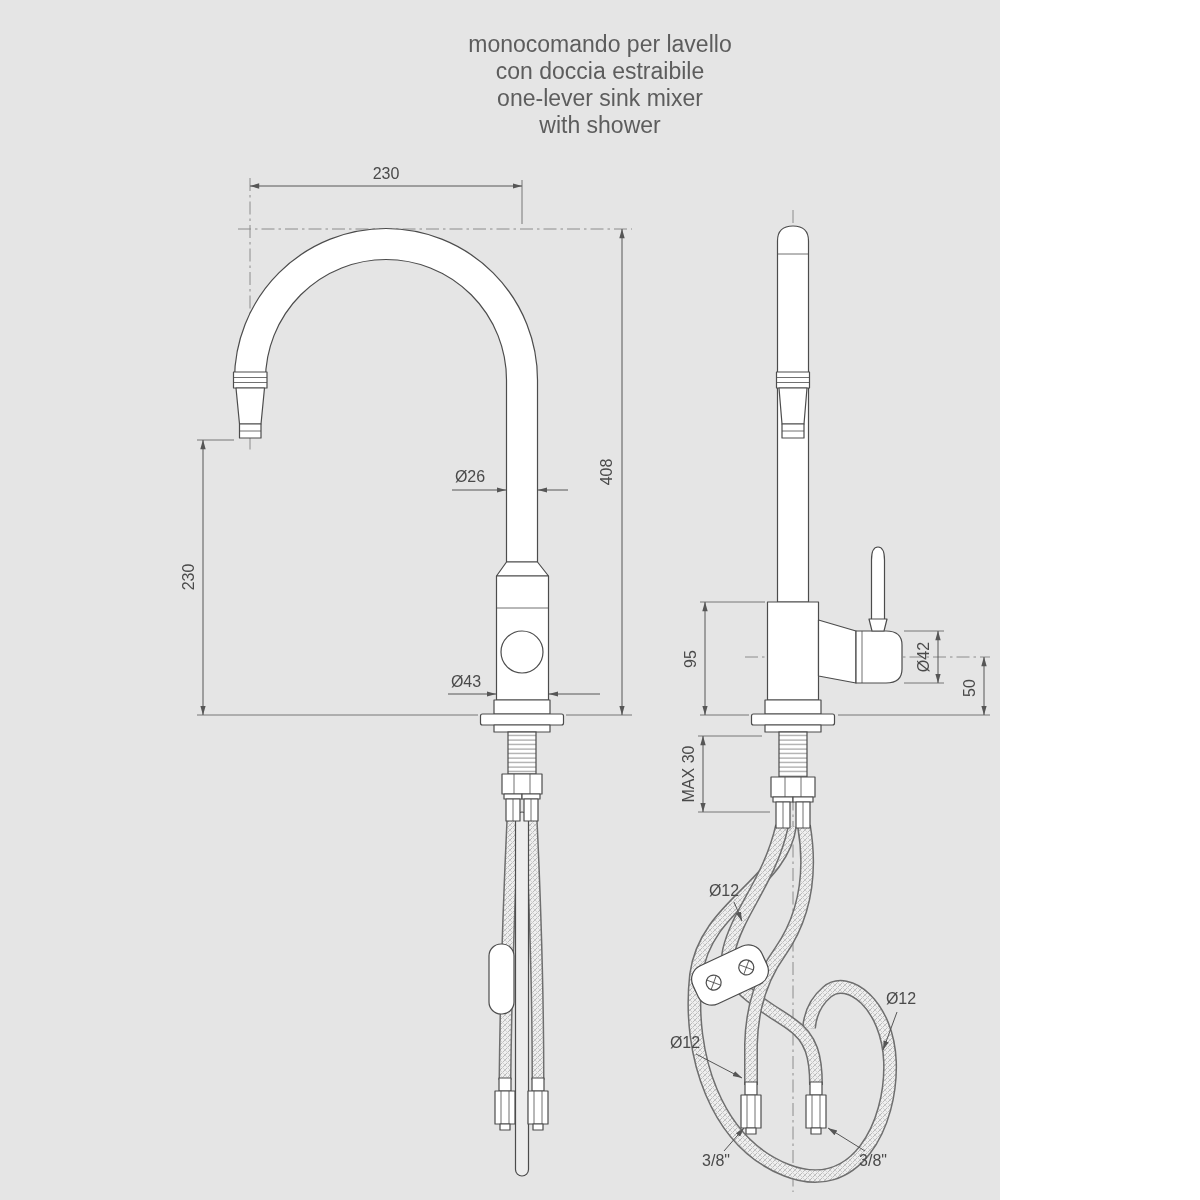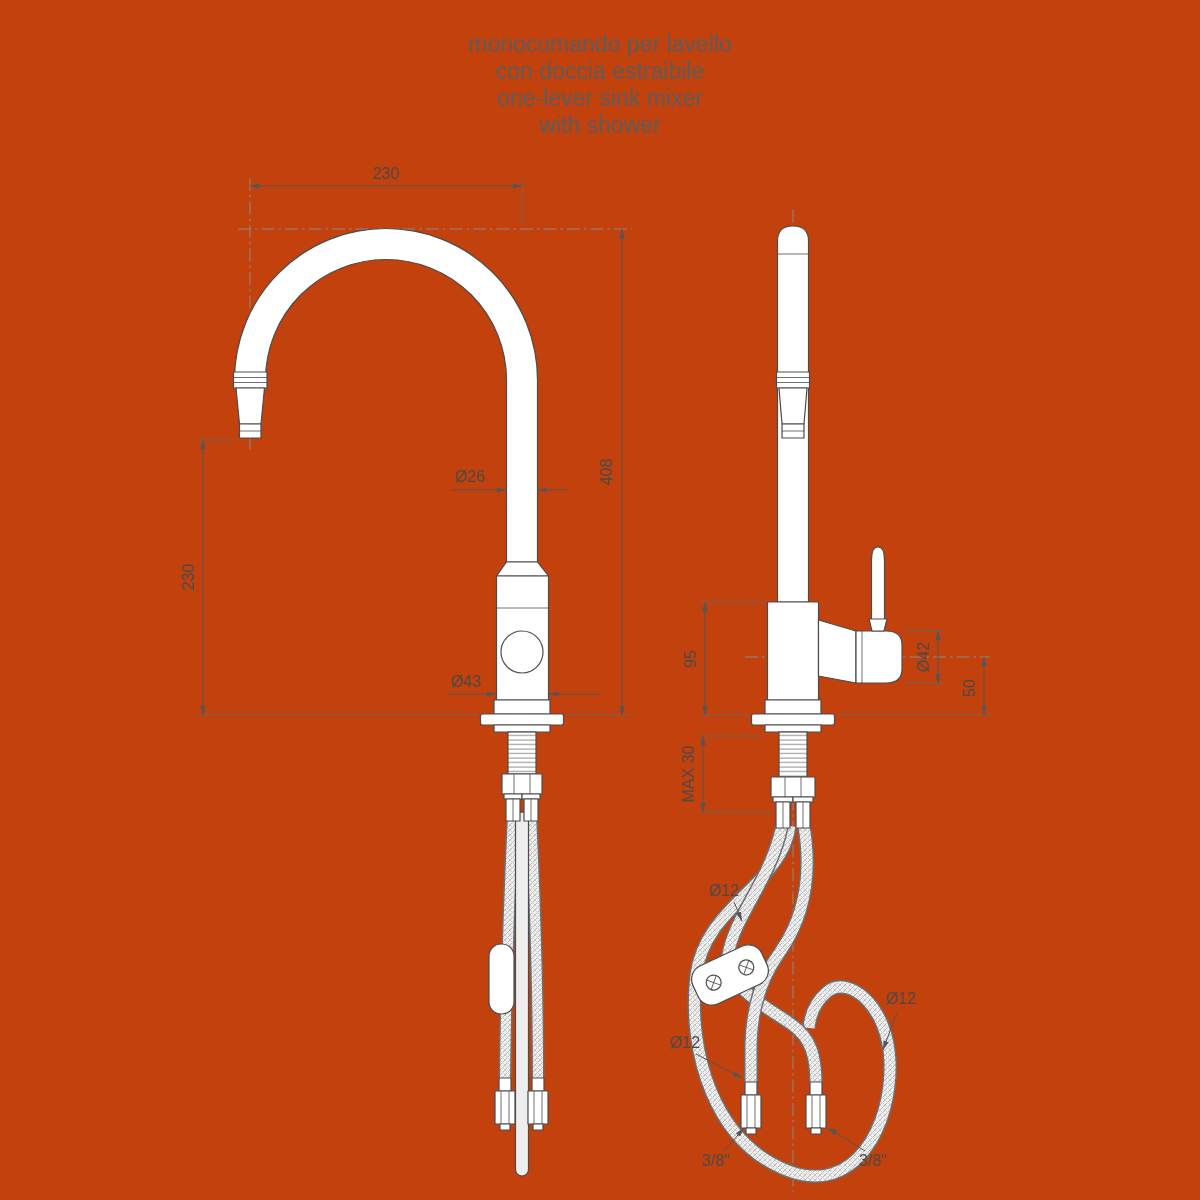--- a/index.html
+++ b/index.html
@@ -1,16 +1,16 @@
 <!DOCTYPE html>
 <html><head>
 <meta charset="utf-8">
 <style>
   html,body{margin:0;padding:0;background:#ffffff;}
-  .page{width:1200px;height:1200px;position:relative;background:#c2410c;overflow:hidden;}
+  .page{width:1000px;height:1200px;position:relative;background:#e5e5e5;overflow:hidden;}
   .ln  {fill:#ffffff;stroke:#4c4c4c;stroke-width:1.2;stroke-linejoin:round;}
   .lng {fill:#ededed;stroke:#4c4c4c;stroke-width:1.2;}
   .thin{fill:none;stroke:#4c4c4c;stroke-width:0.8;}
   .dim {stroke:#565656;stroke-width:1;fill:none;}
   .ext {stroke:#6a6a6a;stroke-width:0.9;fill:none;}
   .cl  {stroke:#8c8c8c;stroke-width:1;fill:none;stroke-dasharray:13 4 2.5 4;}
   .dtxt{font:16px "Liberation Sans",sans-serif;fill:#4a4a4a;text-anchor:middle;}
   .ttl {font:23px "Liberation Sans",sans-serif;fill:#5d5d5d;text-anchor:middle;}
 </style>
 </head>

